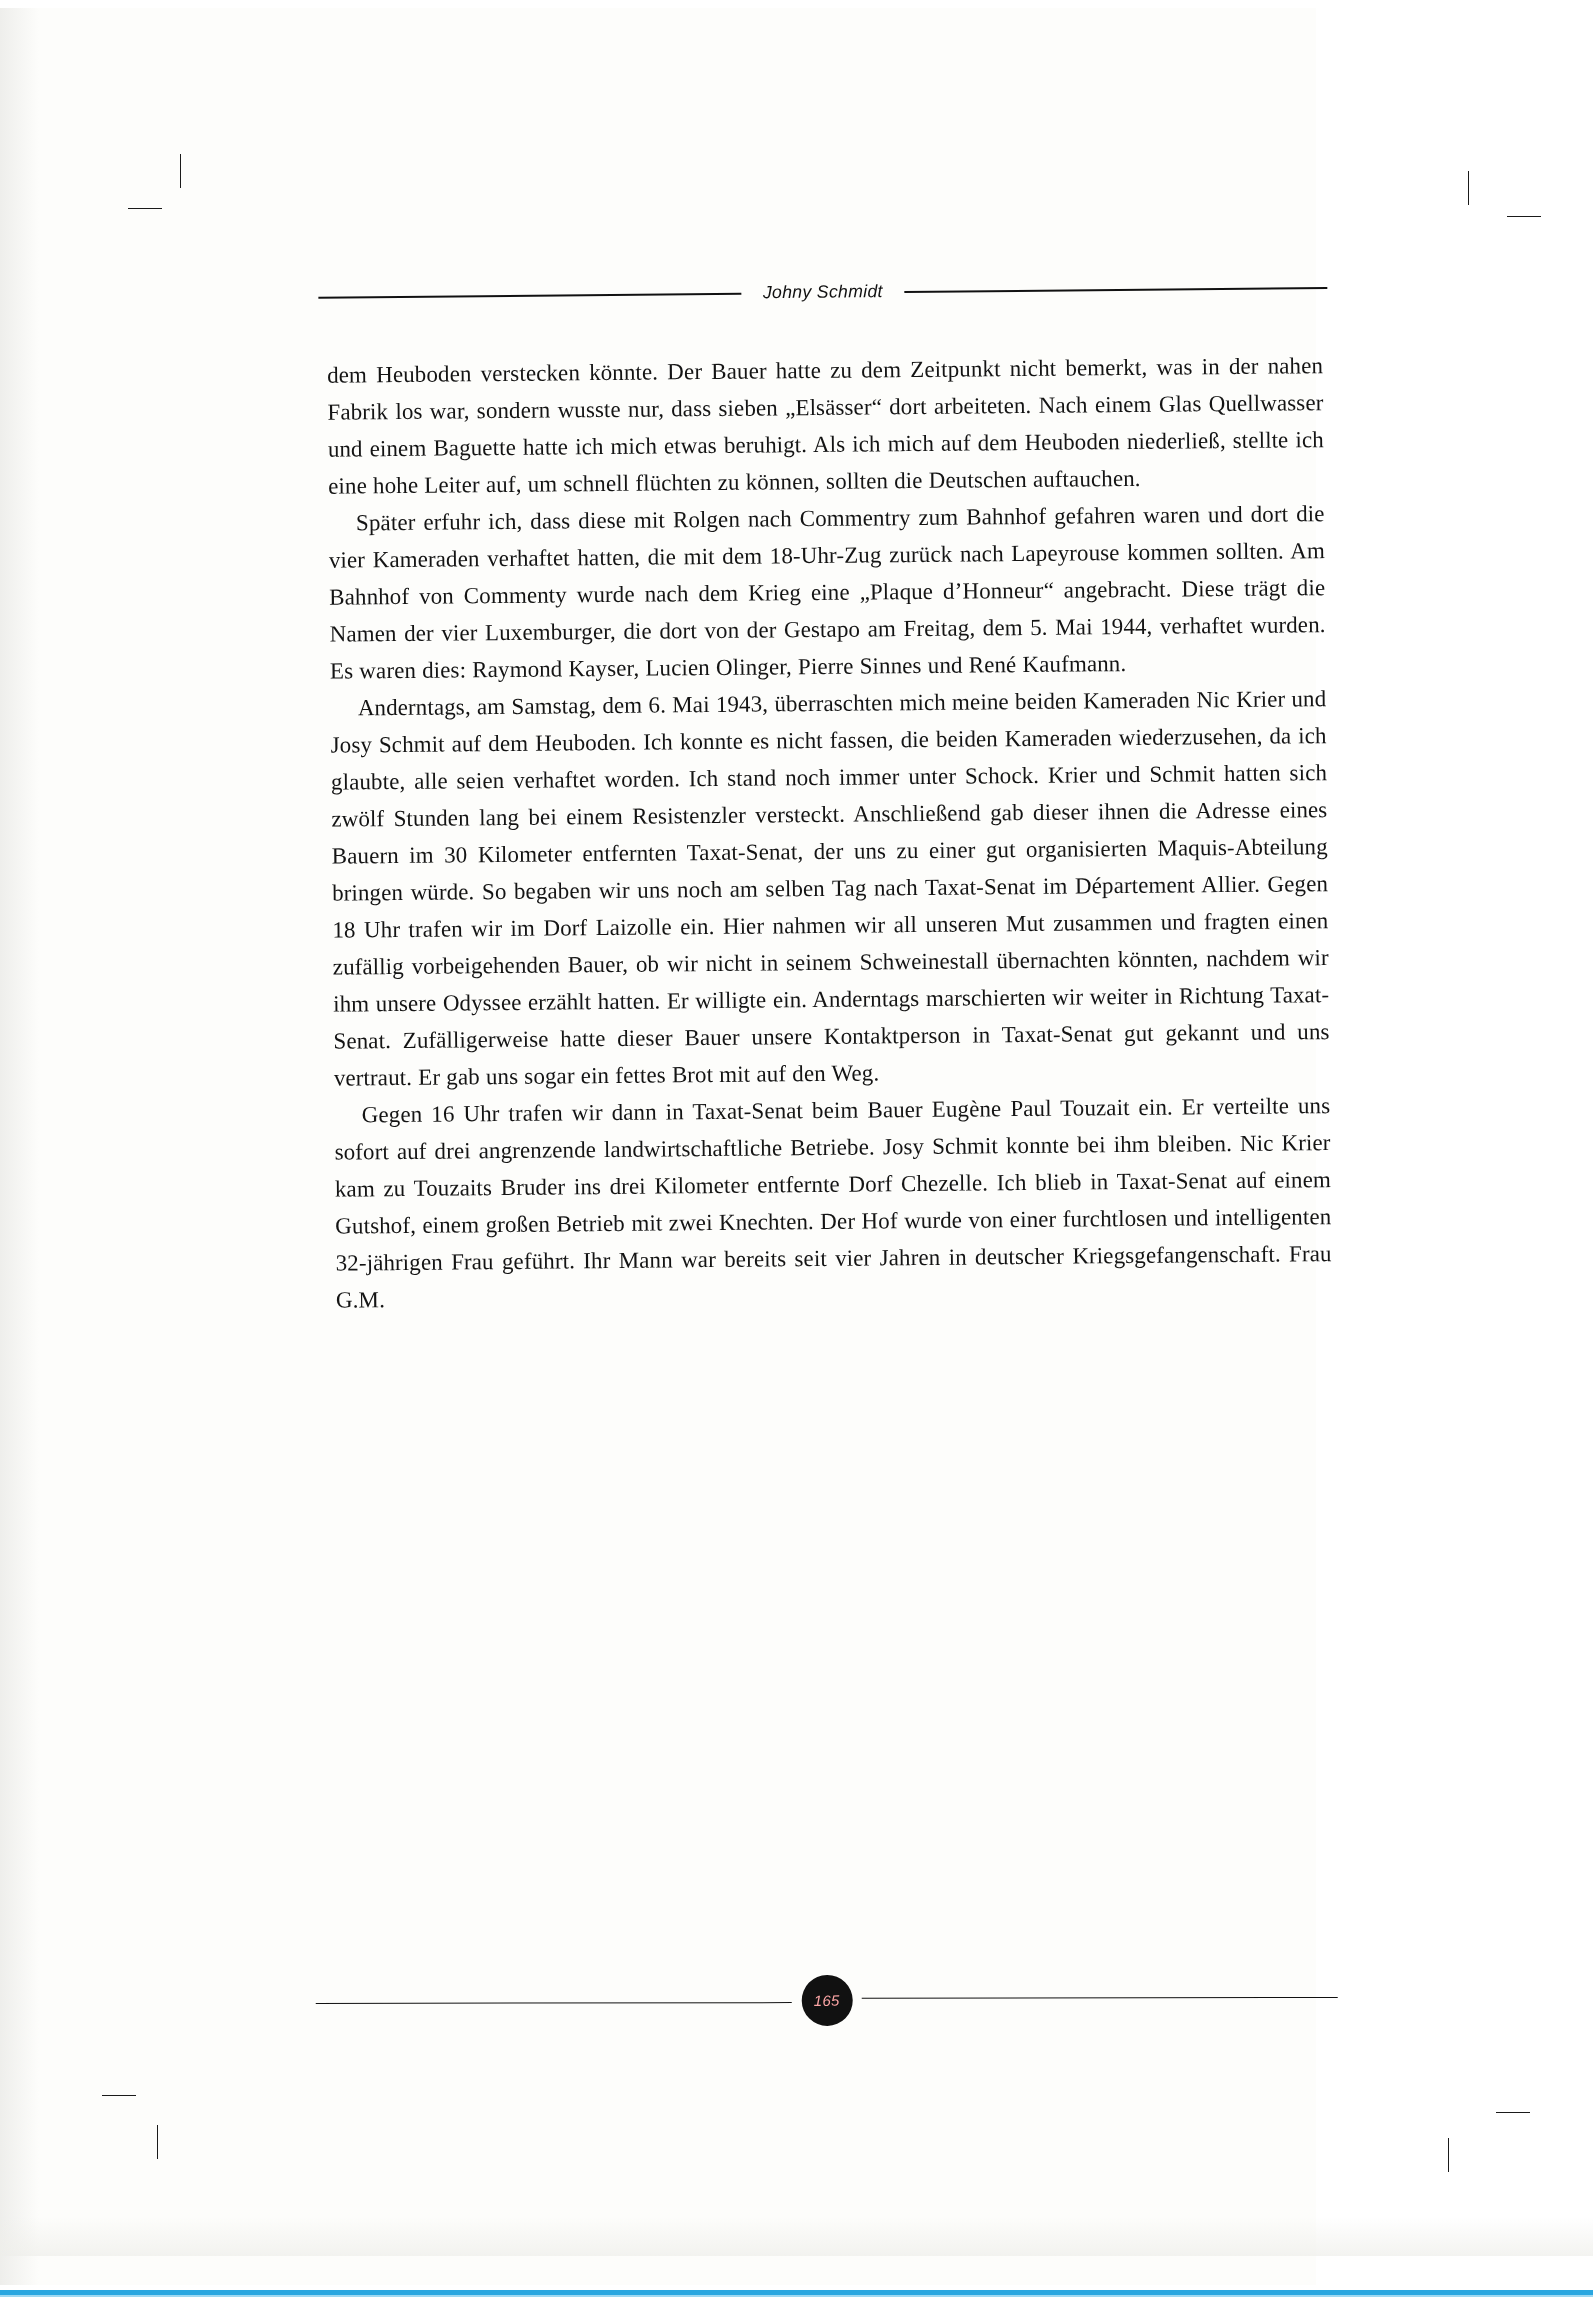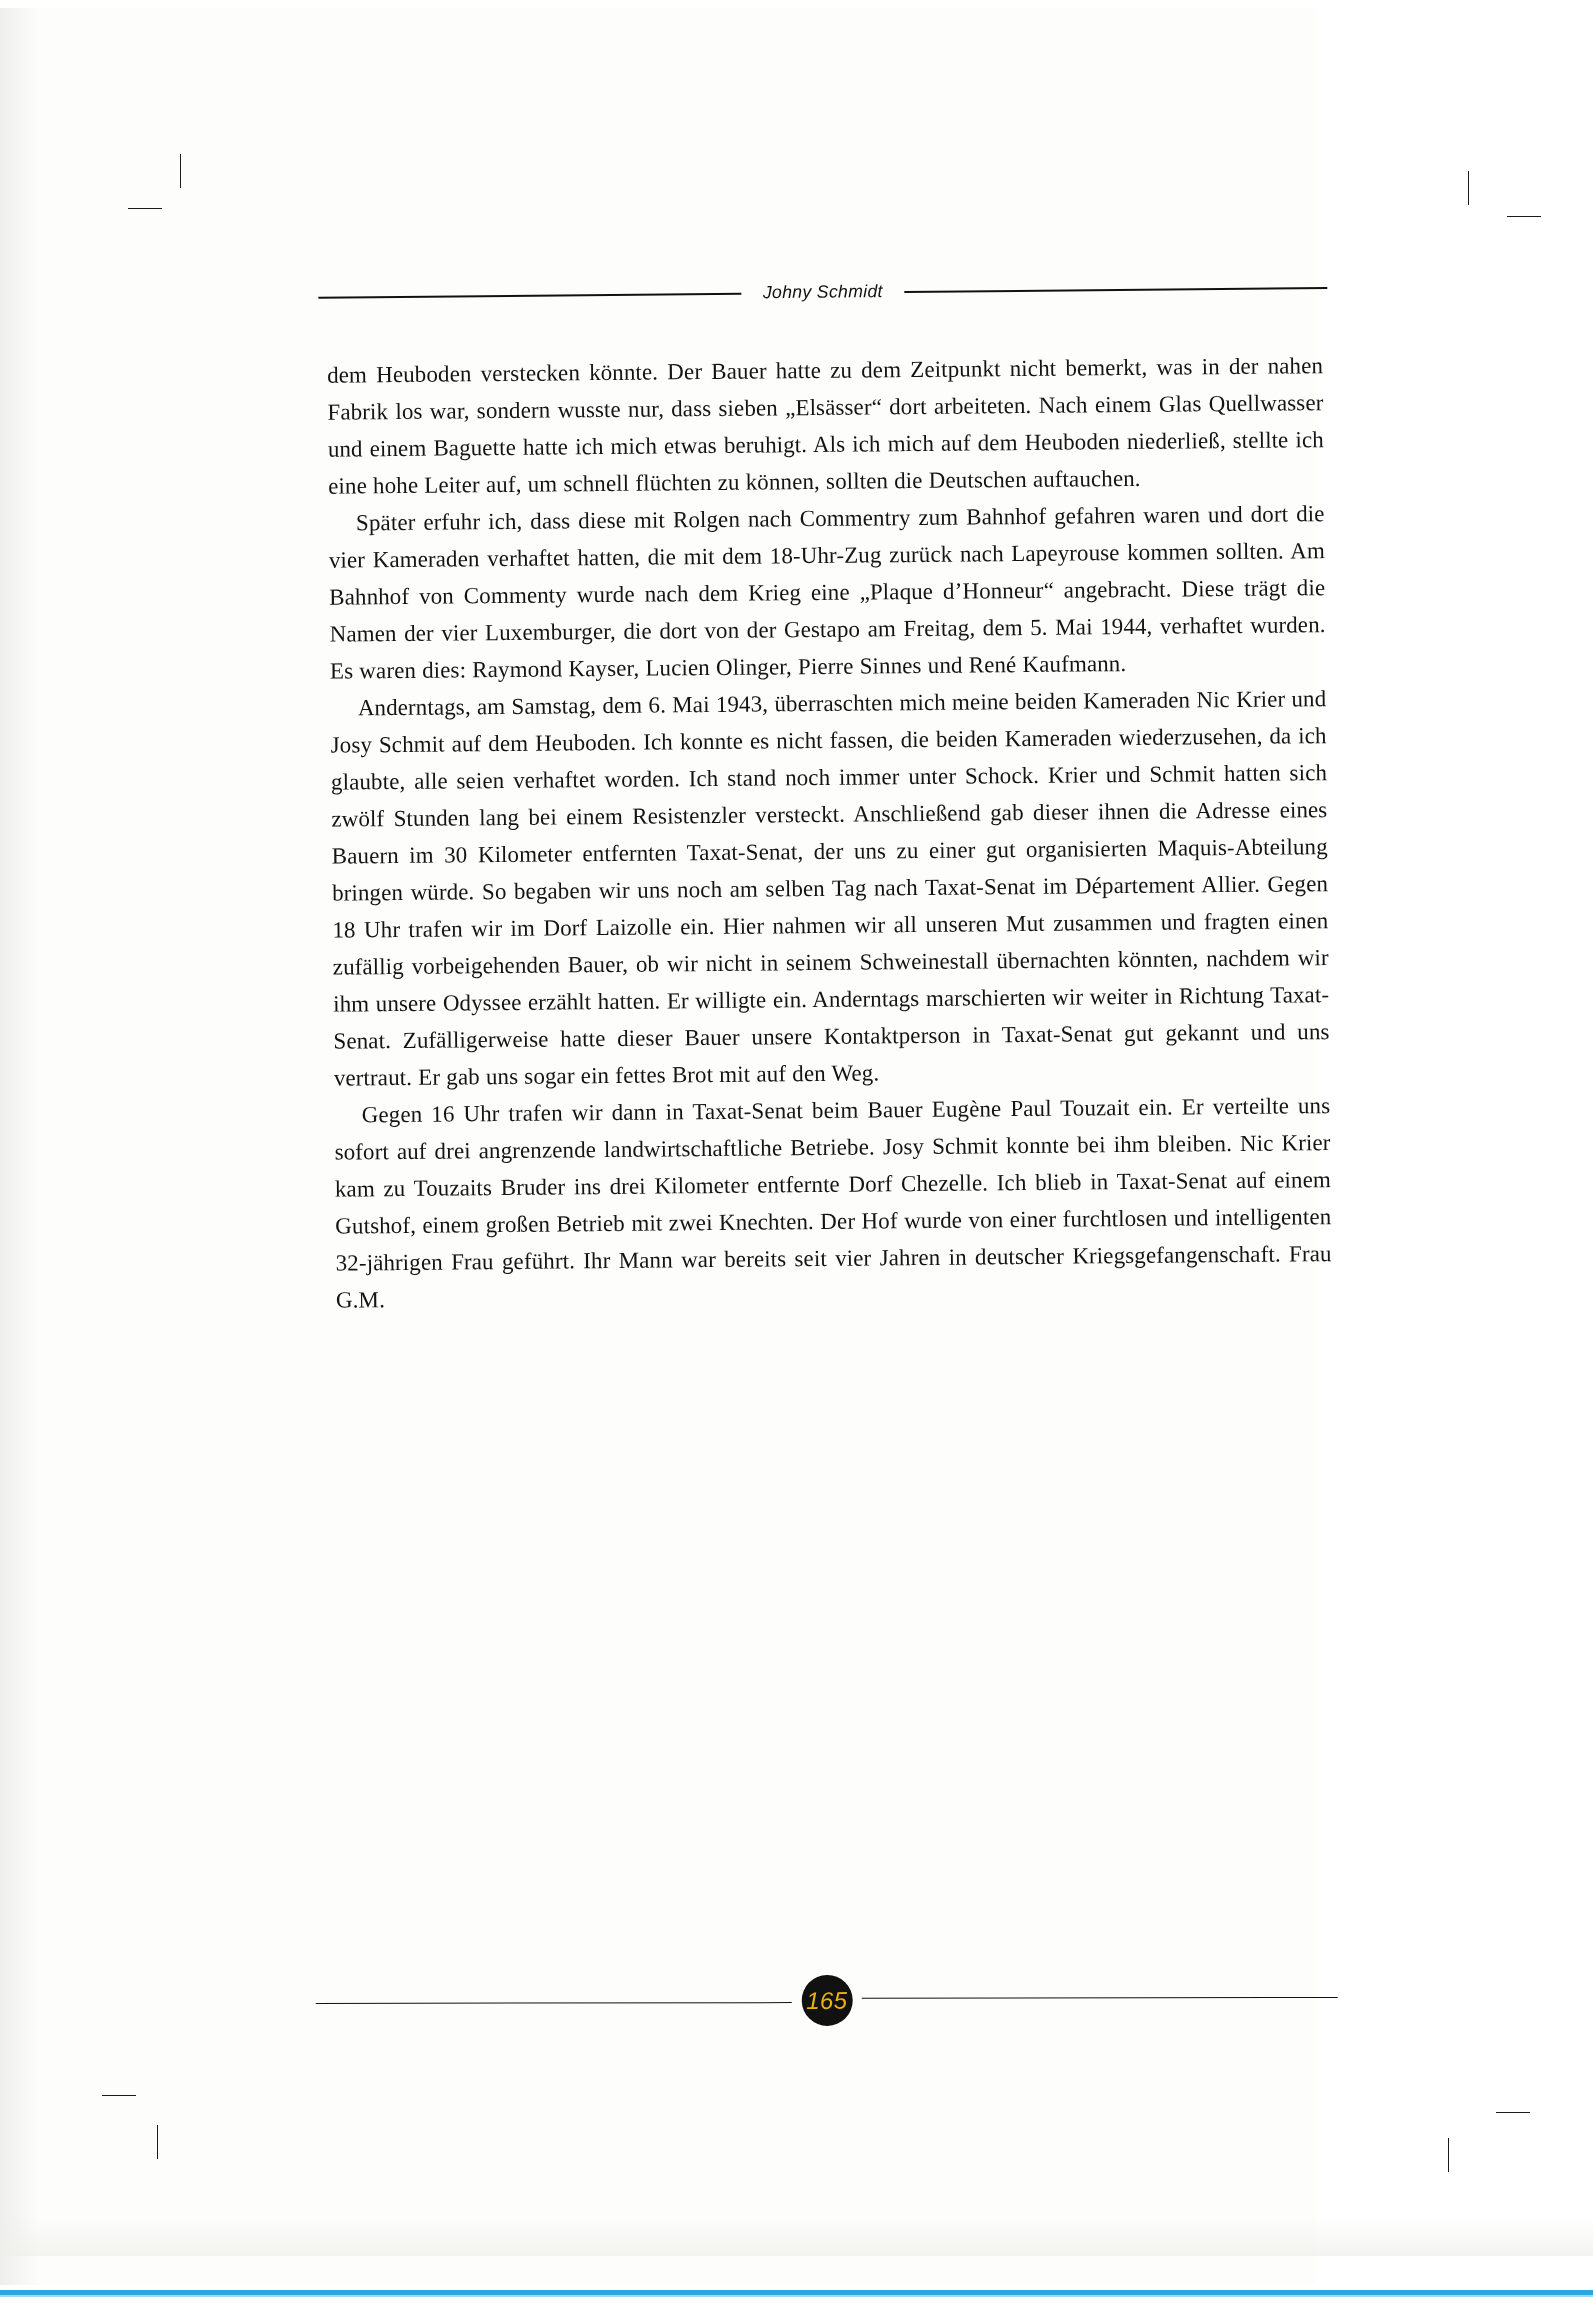--- a/index.html
+++ b/index.html
@@ -146,24 +146,24 @@
   }
   .ft-rule.left  { transform: rotate(0.45deg); }
   .ft-rule.right { transform: rotate(0.45deg); }
   .page-number {
     flex: 0 0 auto;
     width: 51px;
     height: 51px;
     margin: 0 9.2px;
     border-radius: 50%;
     background: #111111;
-    color: #eab308;
+    color: #fca5a5;
     font-family: "Liberation Sans", sans-serif;
     font-style: italic;
-    font-size: 24px;
+    font-size: 15px;
     display: flex;
     align-items: center;
     justify-content: center;
     letter-spacing: 0.3px;
   }
 </style>
 </head>
 <body>
 
 <div class="page-sheet">

